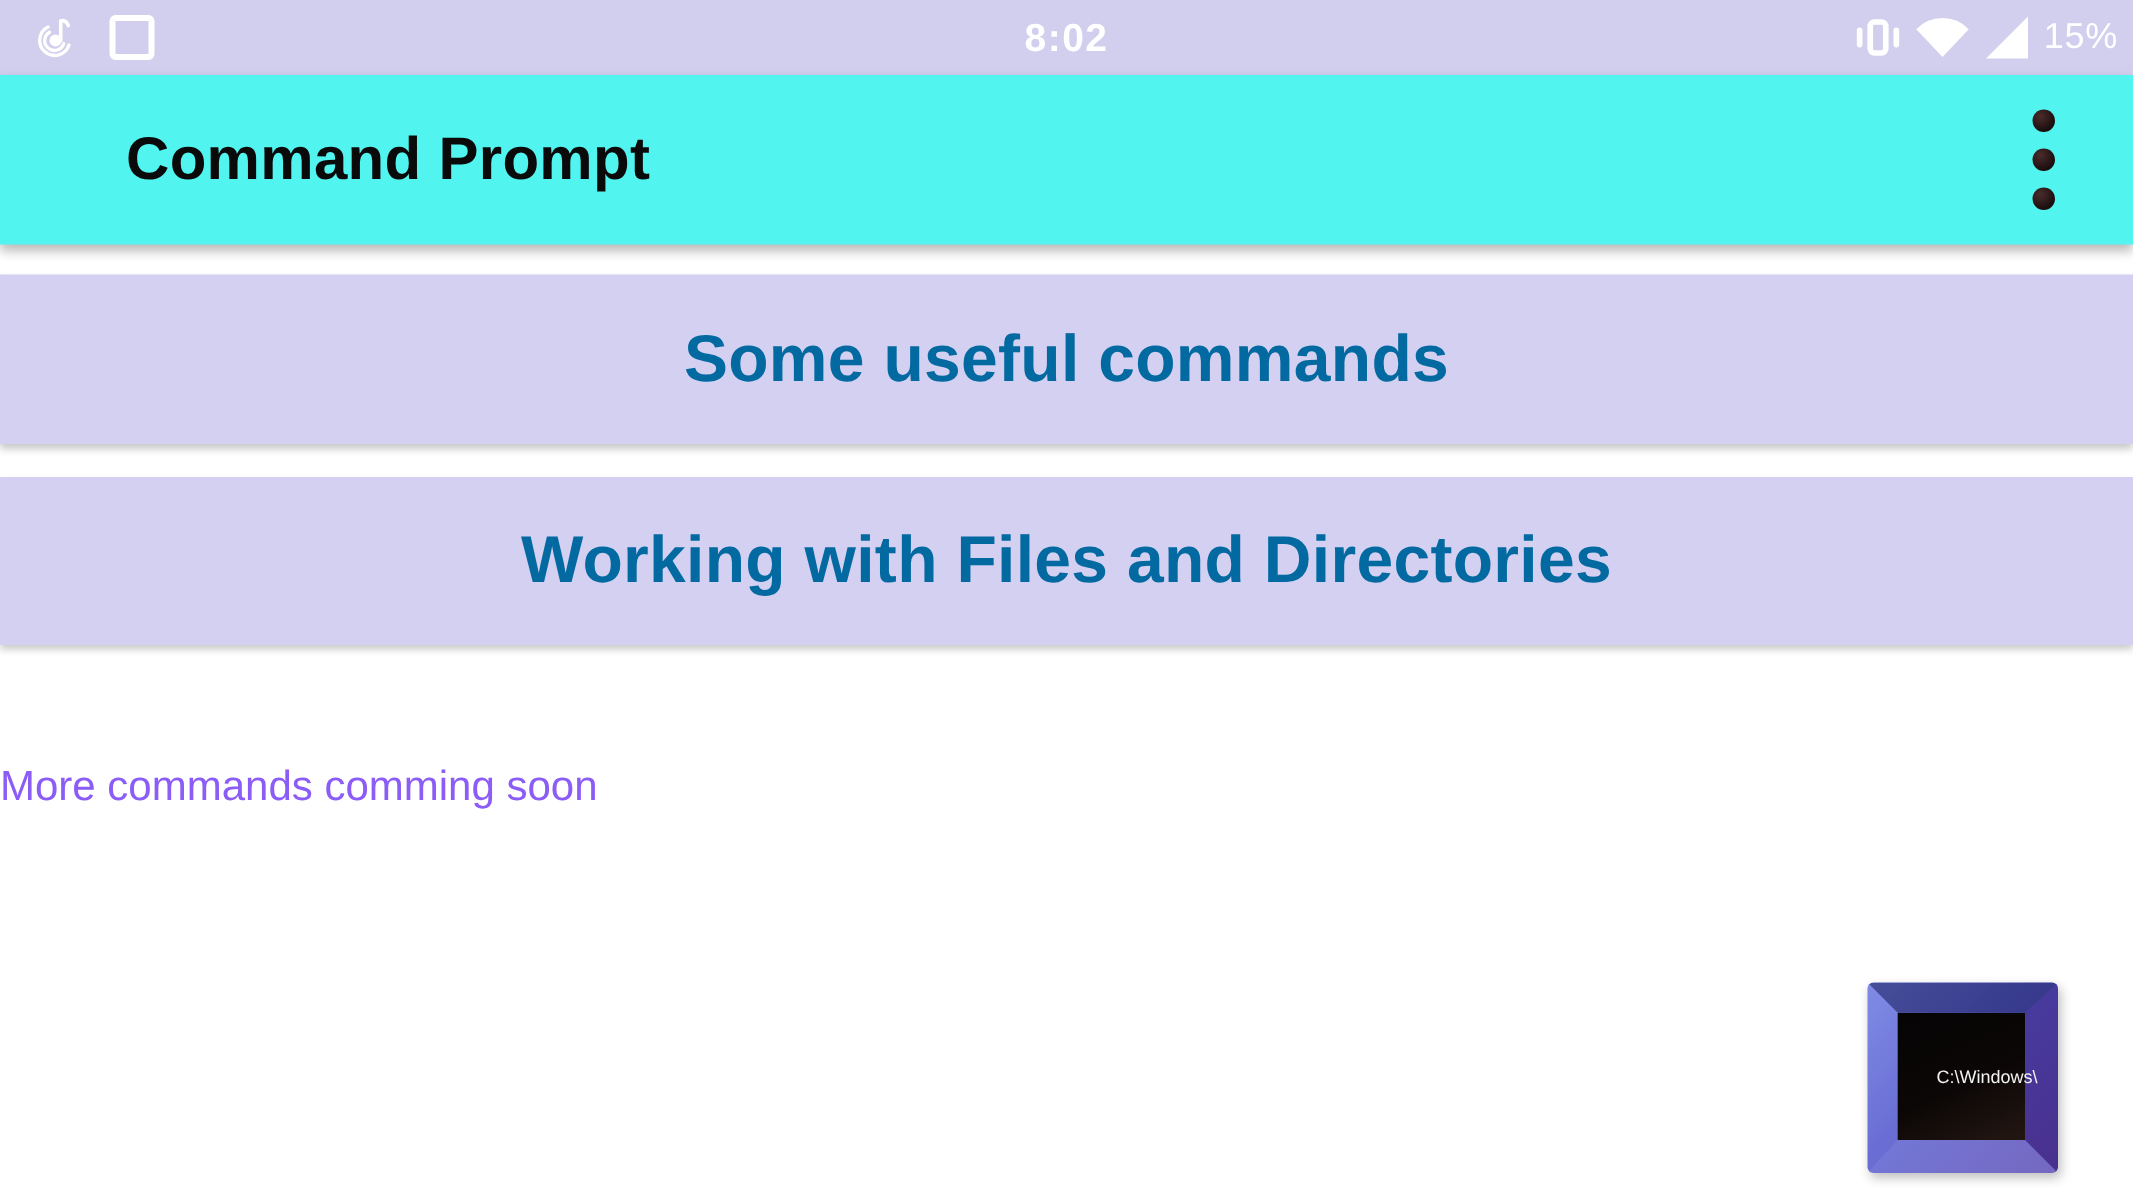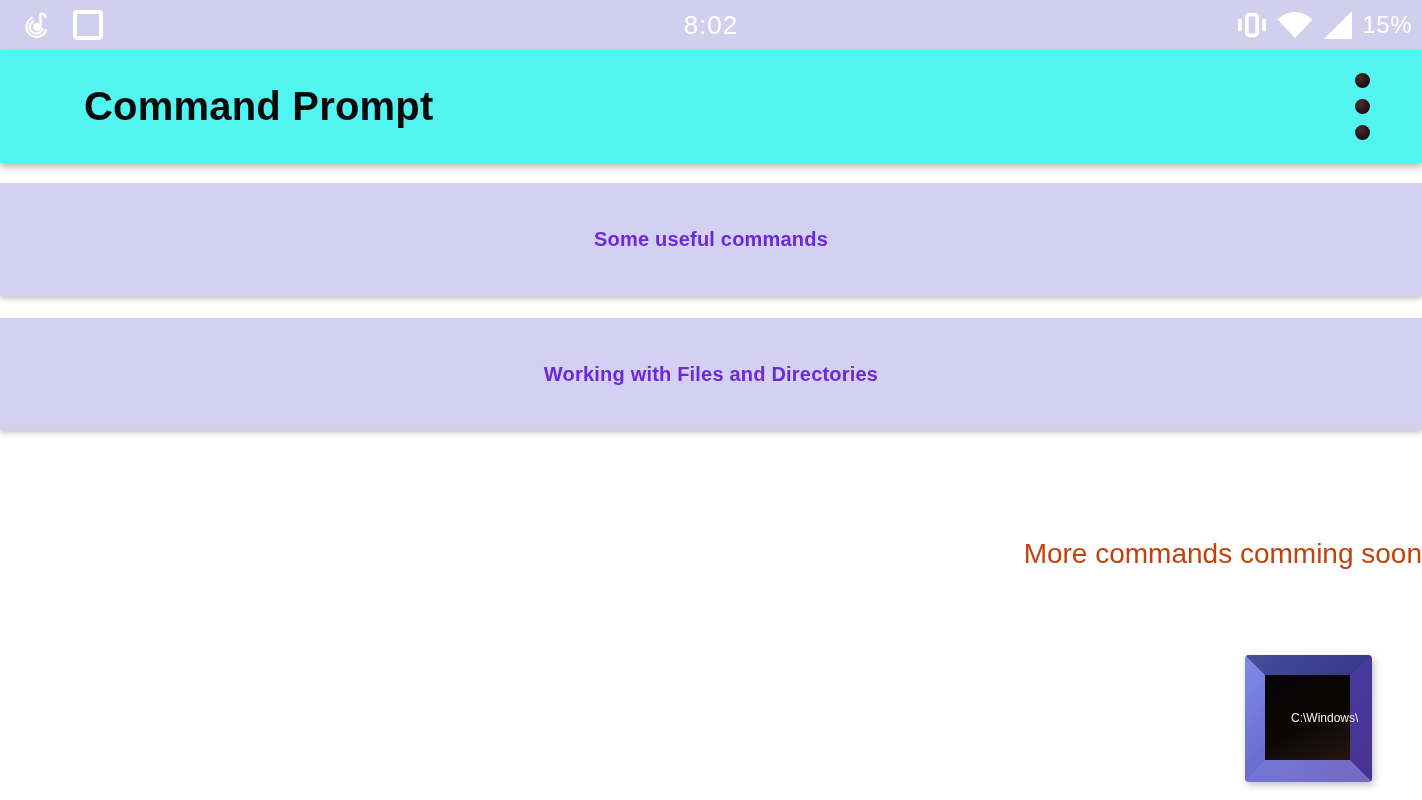--- a/index.html
+++ b/index.html
@@ -15,21 +15,21 @@
     position:absolute;left:0;top:0;width:1422px;height:50px;
     background:var(--status-bar-bg,#d2cfee);
   }
   .sb-left{
     position:absolute;left:22px;top:0;height:50px;
     display:flex;align-items:center;gap:18px;
   }
   .sb-time{
     position:absolute;left:0;top:0;width:100%;height:50px;
     display:flex;align-items:center;justify-content:center;
-    color:#ffffff;font-size:26px;font-weight:400;letter-spacing:1px;
+    color:#ffffff;font-size:26px;font-weight:700;letter-spacing:1px;
   }
   .sb-right{
     position:absolute;right:10px;top:0;height:50px;
     display:flex;align-items:center;gap:8px;
   }
   .sb-right .pct{
     color:#ffffff;font-size:24px;letter-spacing:0.5px;
   }
   .sb-icon{display:block;}
   
@@ -55,29 +55,29 @@
   }
   
   .menu-btn{
     position:absolute;left:0;width:1422px;
     background:var(--button-bg,#d3d0f1);
     box-shadow:0 3px 5px rgba(0,0,0,0.22);
     display:flex;align-items:center;justify-content:center;
     cursor:pointer;border:none;
   }
   .menu-btn .lbl{
-    font-size:20px;font-weight:bold;color:#6d28d9;letter-spacing:0.2px;
+    font-size:44px;font-weight:bold;color:#0369a1;letter-spacing:0.2px;
   }
   #btn-useful{top:183px;height:113px;}
   #btn-files{top:318px;height:112px;}
   
   .note{
-    position:absolute;left:0;top:538px;width:1422px;
-    text-align:right;
-    font-size:28px;color:#c2410c;
+    position:absolute;left:0;top:508px;width:1422px;
+    text-align:left;
+    font-size:28px;color:#8b5cf6;
   }
   
   .fab{
     position:absolute;left:1245px;top:655px;width:127px;height:127px;
     background:linear-gradient(135deg,
       var(--fab-frame-light,#7280e3) 0%, #5a5fd0 45%,
       var(--fab-frame-dark,#5c4cb4) 100%);
     border-radius:4px;
     box-shadow:2px 3px 7px rgba(0,0,0,0.25);
     box-sizing:border-box;

